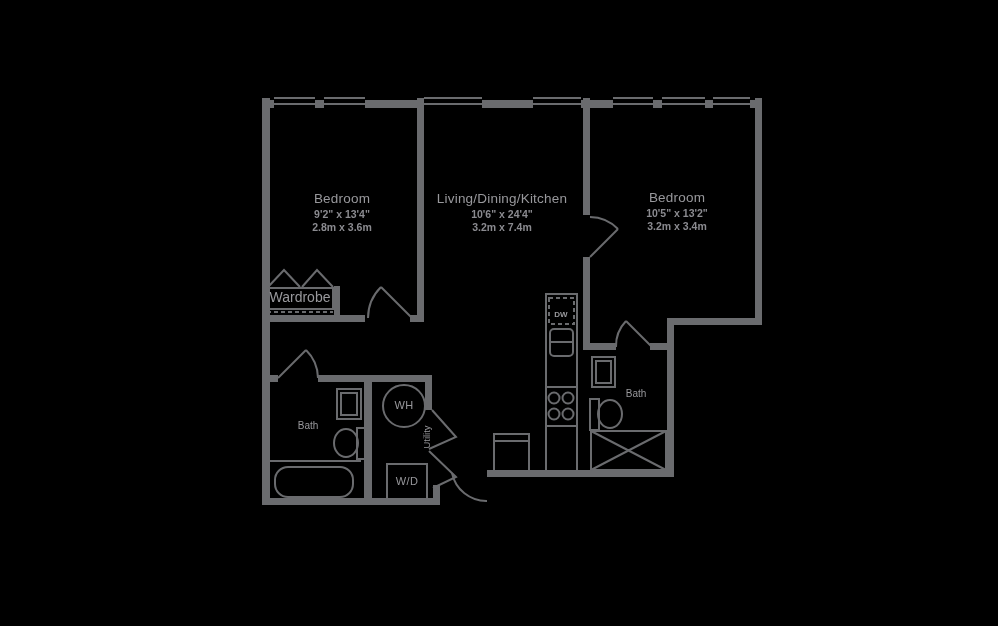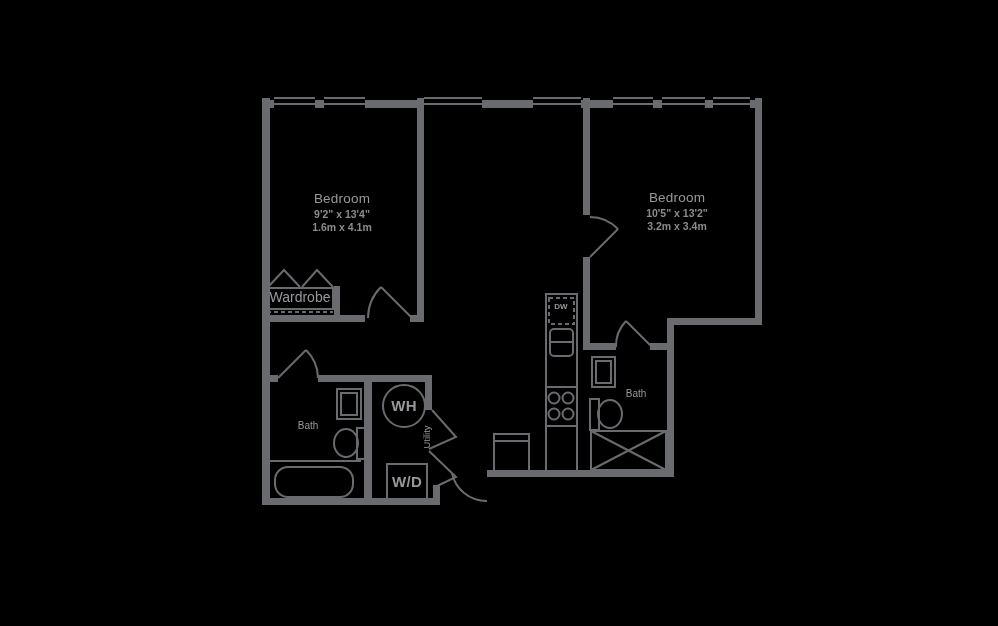--- a/index.html
+++ b/index.html
@@ -16,22 +16,22 @@
   #plan-svg{position:absolute;left:0;top:0;}
   .wf{fill:var(--wall);}                                 
   .ws{stroke:var(--wall);fill:none;stroke-width:2;}      
   .wd{stroke:var(--wall);fill:none;stroke-width:2;stroke-dasharray:4 3;}
   .lbl{position:absolute;transform:translate(-50%,-50%);color:var(--txt);
        text-align:center;white-space:nowrap;line-height:1.25;}
   .room-block .room-name{font-size:13.5px;letter-spacing:.2px;color:var(--txt);}
   .room-block .room-dim{font-size:10.5px;font-weight:bold;color:var(--dim);}
   .small-lbl{font-size:10px;color:var(--txt);}
   .tiny-lbl{font-size:14px;color:var(--txt);}
-  .appl-lbl{font-size:15px;font-weight:bold;color:var(--txt);letter-spacing:.3px;}
-  .dw-lbl{font-size:8px;font-weight:bold;color:var(--txt);}
+  .appl-lbl{font-size:11px;font-weight:normal;color:var(--txt);letter-spacing:.3px;}
+  .dw-lbl{font-size:8px;font-weight:bold;color:var(--txt);margin-top:8px;}
   .rot{transform:translate(-50%,-50%) rotate(-90deg);font-size:9.5px;color:var(--txt);}
 </style>
 </head>
 <body>
 
 <div id="stage">
 
   <svg id="plan-svg" width="998" height="626" viewBox="0 0 998 626">
 
     <g>
@@ -141,23 +141,28 @@
       <rect class="ws" x="590" y="399" width="9" height="31"></rect>
       <ellipse class="ws" cx="610" cy="414" rx="12" ry="14"></ellipse>
       <rect class="ws" x="591" y="431" width="75" height="39"></rect>
       <path class="ws" d="M 591 431 L 666 470 M 666 431 L 591 470"></path>
     </g>
   </svg>
 
   <div class="lbl room-block" style="left:342px;top:213px">
     <div class="room-name">Bedroom</div>
     <div class="room-dim">9'2" x 13'4"</div>
-    <div class="room-dim">1.6m x 4.1m</div>
+    <div class="room-dim">2.8m x 3.6m</div>
   </div>
 
+  <div class="lbl room-block" style="left:502px;top:213px">
+    <div class="room-name">Living/Dining/Kitchen</div>
+    <div class="room-dim">10'6" x 24'4"</div>
+    <div class="room-dim">3.2m x 7.4m</div>
+  </div>
 
   <div class="lbl room-block" style="left:677px;top:212px">
     <div class="room-name">Bedroom</div>
     <div class="room-dim">10'5" x 13'2"</div>
     <div class="room-dim">3.2m x 3.4m</div>
   </div>
 
   <div class="lbl tiny-lbl" style="left:300px;top:298px">Wardrobe</div>
   <div class="lbl small-lbl" style="left:308px;top:426px">Bath</div>
   <div class="lbl small-lbl" style="left:636px;top:394px">Bath</div>

